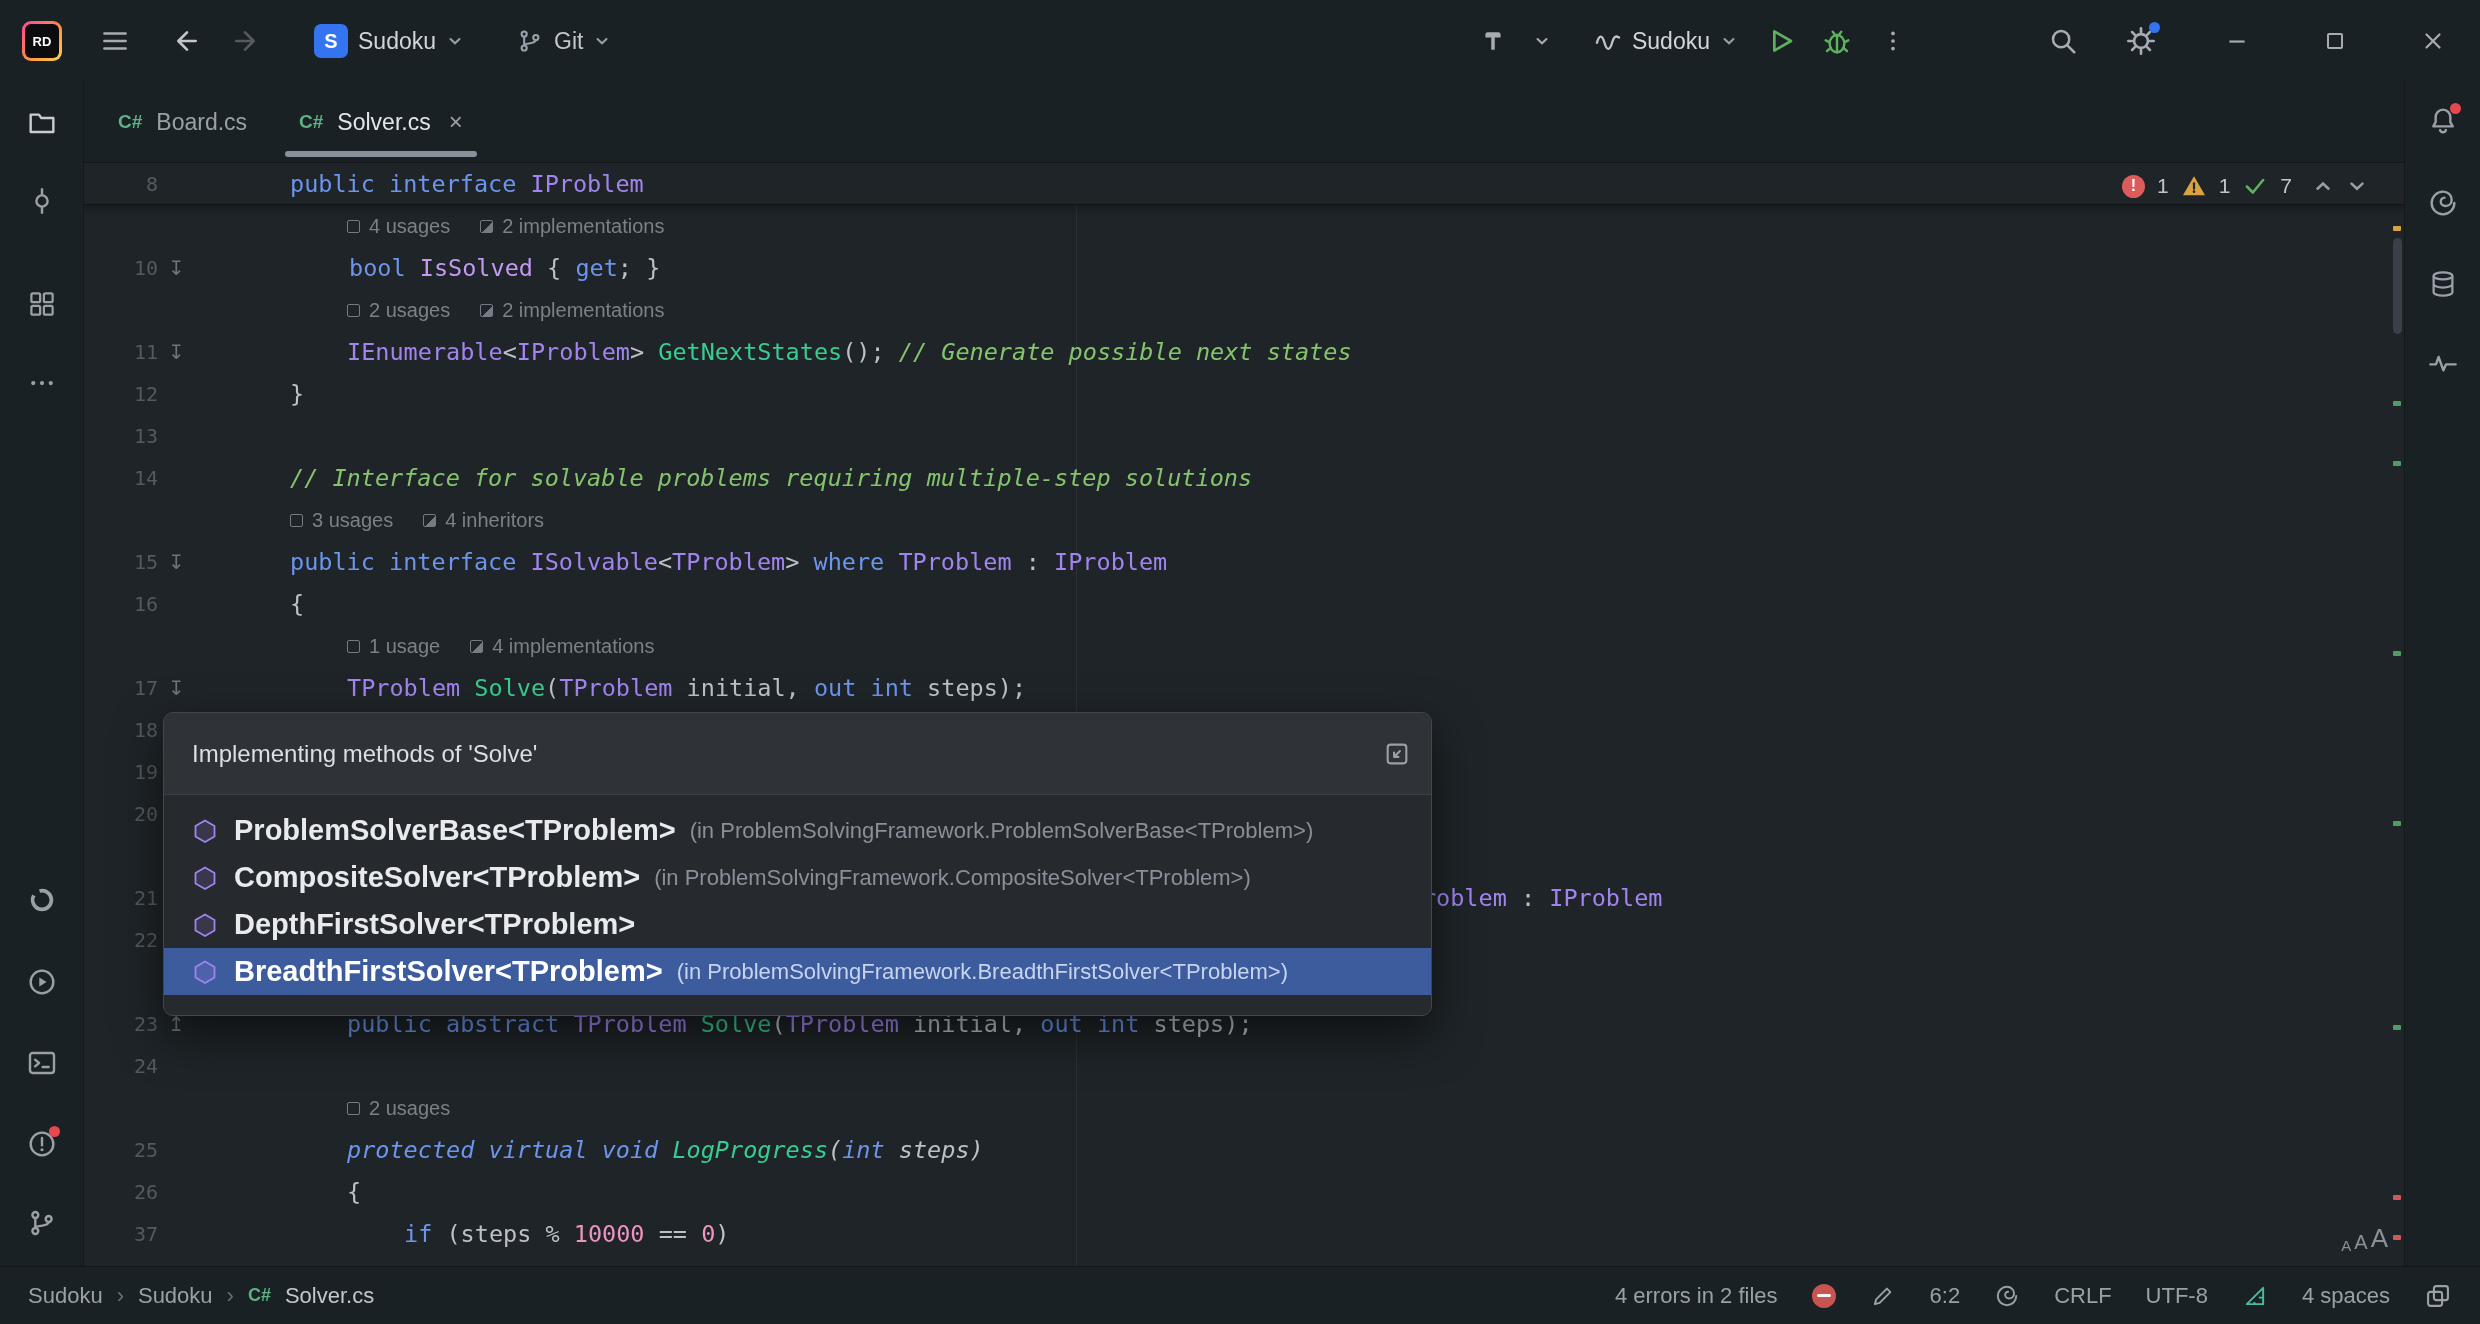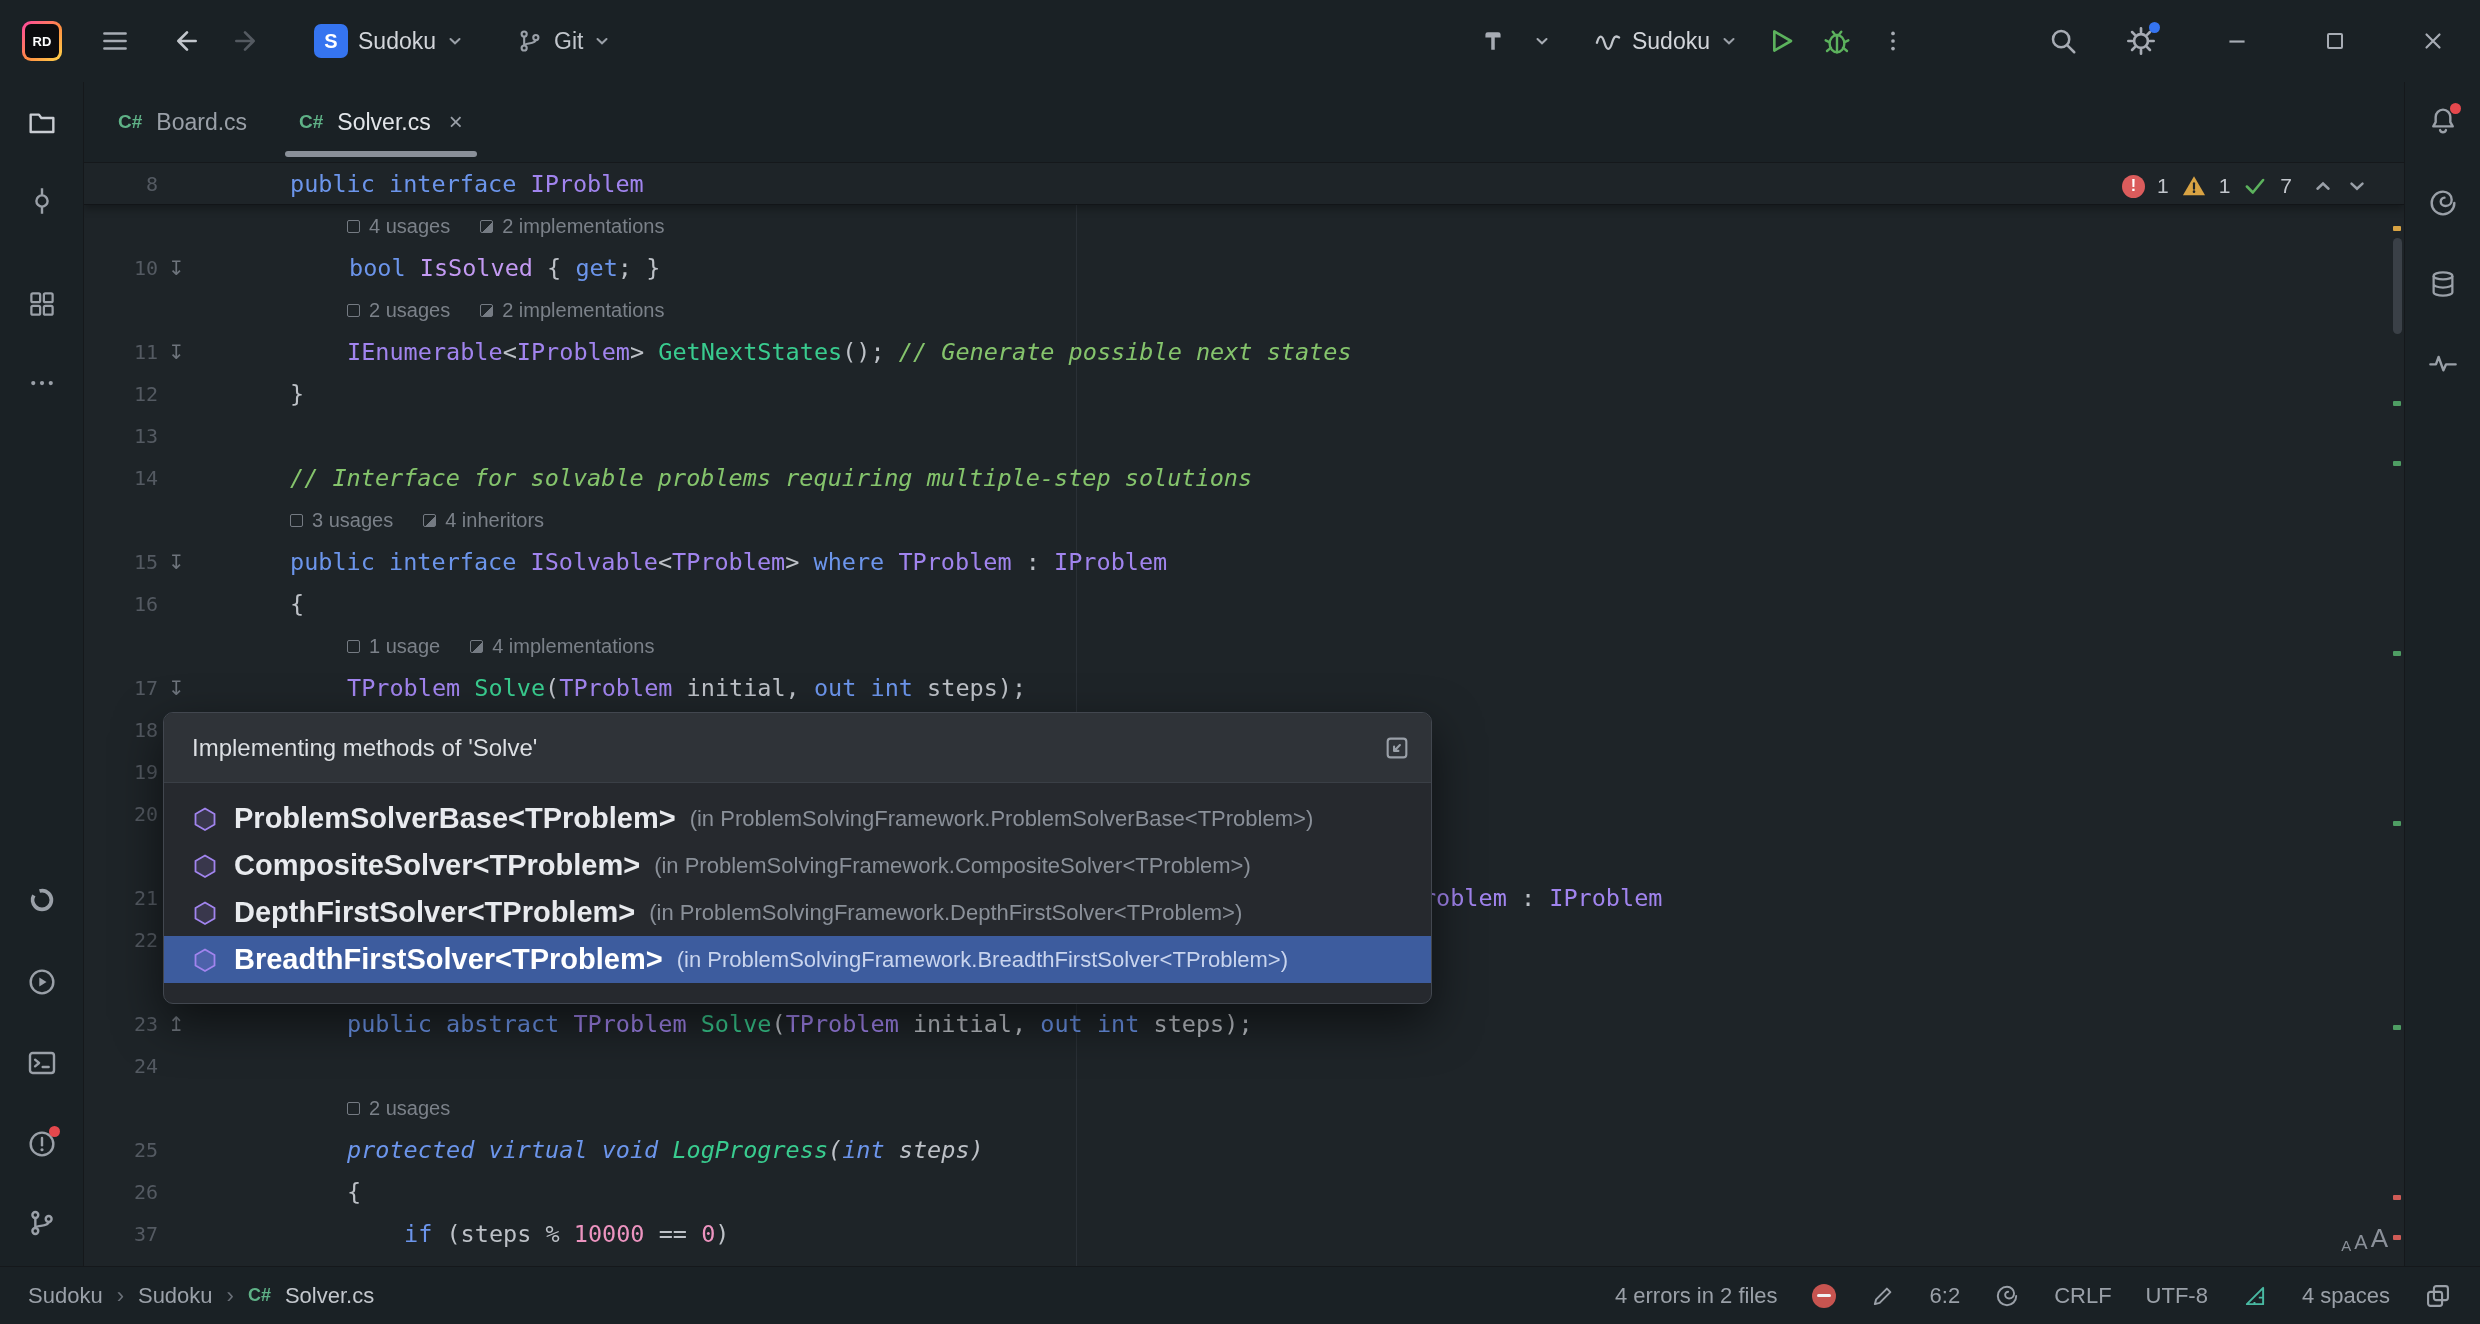--- a/index.html
+++ b/index.html
@@ -66,21 +66,21 @@
              font-weight:bold;display:flex;align-items:center;justify-content:center}
   .stripe{position:absolute;right:0;top:0;bottom:0;width:14px;z-index:4}
   .mark{position:absolute;right:3px;width:8px;height:5px;border-radius:1px}
   .scrollbar{position:absolute;right:2px;top:75px;width:9px;height:96px;border-radius:5px;background:#3A4047;z-index:4}
   .fontwidget{position:absolute;right:16px;bottom:12px;color:#8A9099;z-index:4;display:flex;align-items:flex-end;gap:3px}
   .fa1{font-size:15px}.fa2{font-size:20px}.fa3{font-size:26px}
 
   
   .popup{position:absolute;left:163px;top:712px;width:1269px;z-index:20;background:#26292E;
          border:1px solid #42474F;border-radius:10px;box-shadow:0 18px 48px rgba(0,0,0,.55);overflow:hidden}
-  .popup-h{height:70px;background:#2F3338;border-bottom:1px solid #3A3F46;display:flex;align-items:center;
+  .popup-h{height:82px;background:#2F3338;border-bottom:1px solid #3A3F46;display:flex;align-items:center;
            padding:0 20px 0 28px;font-size:24px;color:#DCDFE3}
   .popup-open{margin-left:auto;color:#9AA0A8;display:flex;align-items:center}
   .popup-list{padding:12px 0 20px}
   .popup-row{height:47px;display:flex;align-items:center;padding:0 28px}
   .cls-ic{display:flex;align-items:center;flex:none}
   .popup-row .nm{margin-left:16px;font-size:29px;font-weight:bold;color:#E8EAEE;white-space:pre}
   .popup-row .loc{margin-left:14px;font-size:22px;color:#8A9099;white-space:pre}
   .popup-row.sel{background:#3D5C9E}
   .popup-row.sel .nm{color:#fff}
   .popup-row.sel .loc{color:#C8D4EE}
@@ -538,21 +538,20 @@
           <span class="nm">CompositeSolver&lt;TProblem&gt;</span>
           <span class="loc">(in ProblemSolvingFramework.CompositeSolver&lt;TProblem&gt;)</span>
         </div>
         <div class="popup-row">
           <span class="cls-ic">
             <svg width="26" height="26" viewBox="0 0 26 26">
               <polygon points="13,2.5 22.5,8 22.5,18.5 13,24 3.5,18.5 3.5,8" fill="rgba(161,132,238,0.16)" stroke="#A184EE" stroke-width="1.8"></polygon>
             </svg>
           </span>
           <span class="nm">DepthFirstSolver&lt;TProblem&gt;</span>
-          <span class="loc">(in ProblemSolvingFramework.DepthFirstSolver&lt;TProblem&gt;)</span>
         </div>
         <div class="popup-row sel">
           <span class="cls-ic">
             <svg width="26" height="26" viewBox="0 0 26 26">
               <polygon points="13,2.5 22.5,8 22.5,18.5 13,24 3.5,18.5 3.5,8" fill="rgba(161,132,238,0.16)" stroke="#A184EE" stroke-width="1.8"></polygon>
             </svg>
           </span>
           <span class="nm">BreadthFirstSolver&lt;TProblem&gt;</span>
           <span class="loc">(in ProblemSolvingFramework.BreadthFirstSolver&lt;TProblem&gt;)</span>
         </div>

